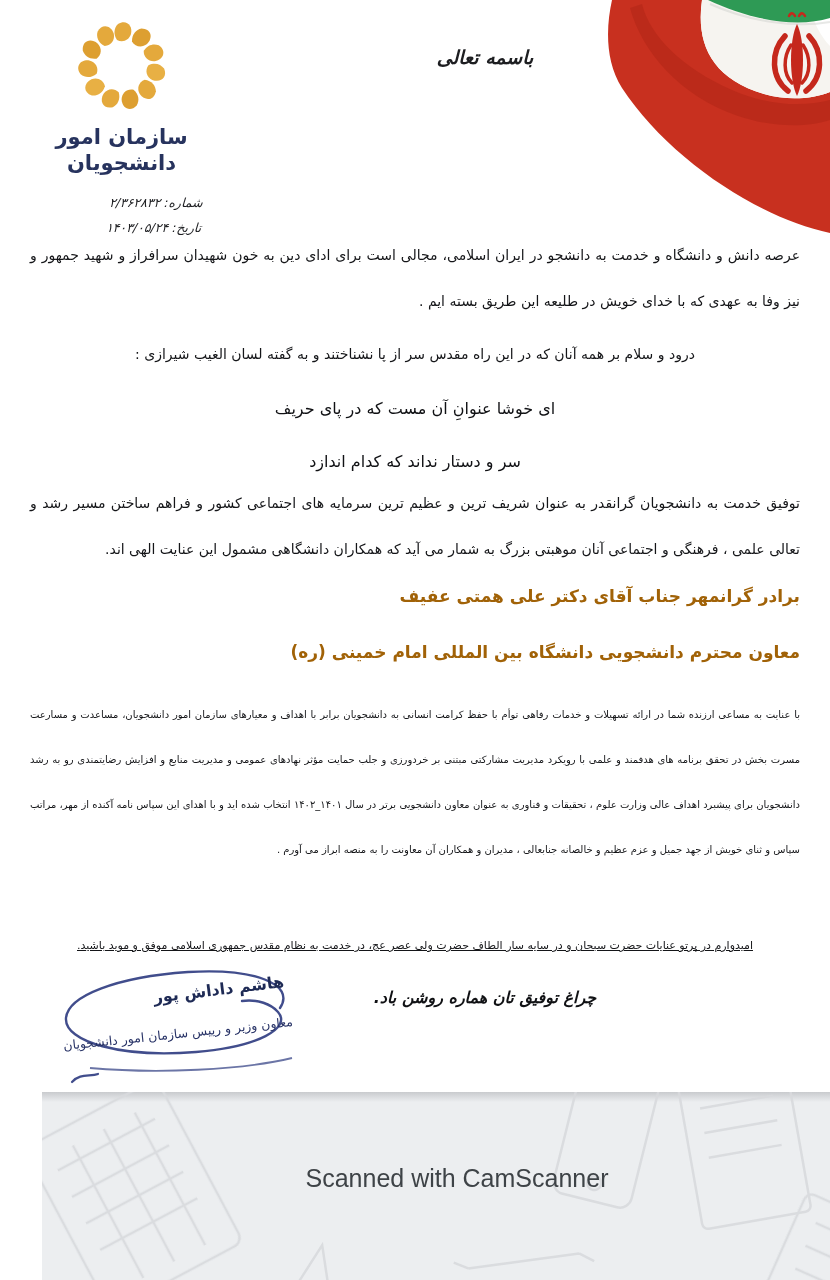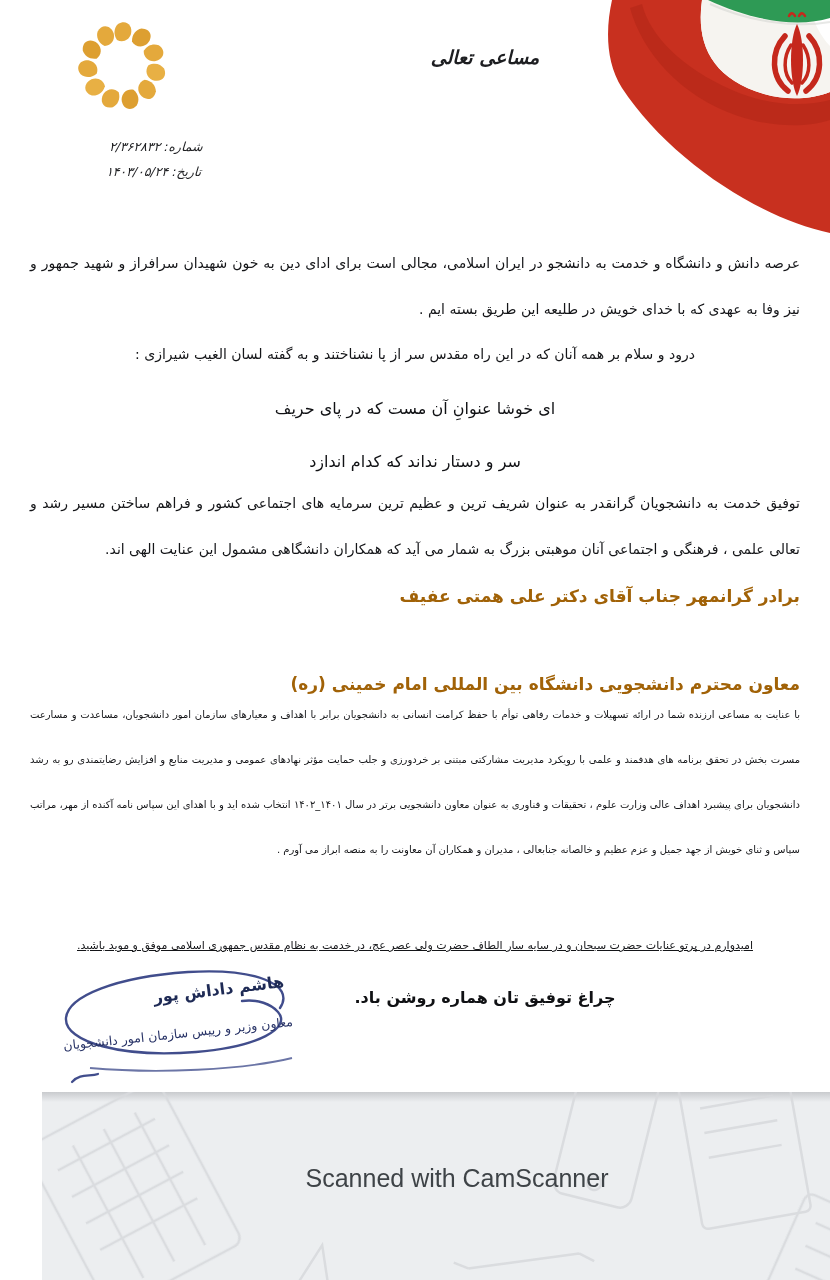--- a/index.html
+++ b/index.html
@@ -18,21 +18,21 @@
   .epigraph{left:260px;top:106px;width:320px;text-align:center;font-size:18px;line-height:57px;
             font-style:italic;color:#17181b;}
 
   
   .para{left:30px;width:770px;font-size:14px;line-height:46px;text-align:justify;
         text-align-last:right;color:#141518;}
   .single-line{left:30px;width:770px;font-size:14px;line-height:40px;text-align:center;color:#141518;}
   .poem{left:180px;top:382px;width:470px;text-align:center;font-size:16px;line-height:53px;color:#101114;}
   .addressee{left:30px;width:770px;text-align:right;font-weight:bold;font-size:17px;color:#a16207;}
   .benediction{left:330px;top:988px;width:310px;text-align:center;font-weight:bold;
-               font-size:16px;color:#101114;}
+               font-size:16px;color:#101114;font-style:italic;}
 
   
   .sig{left:28px;top:964px;width:300px;height:126px;}
   .sig svg{position:absolute;left:0;top:0;}
   .sig-name{position:absolute;right:44px;top:16px;font-size:16px;font-weight:bold;
             color:#1e2a55;transform:rotate(-7deg);direction:rtl;}
   .sig-title{position:absolute;left:0;top:62px;width:100%;text-align:center;font-size:12.5px;
              color:#273266;transform:rotate(-6deg);direction:rtl;}
 
   
@@ -98,48 +98,52 @@
             <path d="M-4,-42 C4,-47 11,-41 9,-32 C7,-26 1,-23 -5,-26 C-9,-32 -8,-38 -4,-42 Z"></path>
           </g>
         <g transform="rotate(297)">
             <path d="M-4,-42 C4,-47 11,-41 9,-32 C7,-26 1,-23 -5,-26 C-9,-32 -8,-38 -4,-42 Z" fill="#dd9f31"></path>
           </g>
         <g transform="rotate(330)">
             <path d="M-4,-42 C4,-47 11,-41 9,-32 C7,-26 1,-23 -5,-26 C-9,-32 -8,-38 -4,-42 Z"></path>
           </g>
       </g>
     </svg>
+    <div class="org-name fa">
+      <div>سازمان امور</div>
+      <div>دانشجویان</div>
+    </div>
     <div class="refdate fa">
       <div>شماره: ۲/۳۶۲۸۳۲</div>
       <div>تاریخ: ۱۴۰۳/۰۵/۲۴</div>
     </div>
   </div>
 
-  <div class="abs besmellah fa">مساعی تعالی</div>
-
-
-  <div class="abs para fa" style="top:240px;">
+  <div class="abs besmellah fa">باسمه تعالی</div>
+
+
+  <div class="abs para fa" style="top:232px;">
     <span>عرصه دانش و دانشگاه و خدمت به دانشجو در ایران اسلامی، مجالی است برای ادای دین به خون شهیدان سرافراز و شهید جمهور و نیز وفا به عهدی که با خدای</span>
     <span>خویش در طلیعه این طریق بسته ایم .</span>
   </div>
 
   <div class="abs single-line fa" style="top:334px;">درود و سلام بر همه آنان که در این راه مقدس سر از پا نشناختند و به گفته لسان الغیب شیرازی :</div>
 
   <div class="abs poem fa">
     <div>ای خوشا عنوانِ آن مست که در پای حریف</div>
     <div>سر و دستار نداند که کدام اندازد</div>
   </div>
 
   <div class="abs para fa" style="top:480px;">
     <span>توفیق خدمت به دانشجویان گرانقدر به عنوان شریف ترین و عظیم ترین سرمایه های اجتماعی کشور و فراهم ساختن مسیر رشد و تعالی علمی ، فرهنگی و</span>
     <span>اجتماعی آنان موهبتی بزرگ به شمار می آید که همکاران دانشگاهی مشمول این عنایت الهی اند.</span>
   </div>
 
   <div class="abs addressee fa" style="top:586px;">برادر گرانمهر جناب آقای دکتر علی همتی عفیف</div>
-  <div class="abs addressee fa" style="top:674px;">معاون محترم دانشجویی دانشگاه بین المللی امام خمینی (ره)</div>
+  <div class="abs addressee fa" style="top:642px;">معاون محترم دانشجویی دانشگاه بین المللی امام خمینی (ره)</div>
 
   <div class="abs para fa" style="top:692px;font-size:10px;line-height:45px;">
     <span>با عنایت به مساعی ارزنده شما در ارائه تسهیلات و خدمات رفاهی توأم با حفظ کرامت انسانی به دانشجویان برابر با اهداف و معیارهای سازمان امور دانشجویان،</span>
     <span>مساعدت و مسارعت مسرت بخش در تحقق برنامه های هدفمند و علمی با رویکرد مدیریت مشارکتی مبتنی بر خردورزی و جلب حمایت مؤثر نهادهای عمومی و</span>
     <span>مدیریت منابع و افزایش رضایتمندی رو به رشد دانشجویان برای پیشبرد اهداف عالی وزارت علوم ، تحقیقات و فناوری به عنوان معاون دانشجویی برتر در سال</span>
     <span>۱۴۰۱_۱۴۰۲ انتخاب شده اید و با اهدای این سپاس نامه آکنده از مهر، مراتب سپاس و ثنای خویش از جهد جمیل و عزم عظیم و خالصانه جنابعالی ، مدیران و</span>
     <span>همکاران آن معاونت را به منصه ابراز می آورم .</span>
   </div>
 
   <div class="abs single-line fa" style="top:926px;font-size:11px;text-decoration:underline;">امیدوارم در پرتو عنایات حضرت سبحان و در سایه سار الطاف حضرت ولی عصر عج، در خدمت به نظام مقدس جمهوری اسلامی موفق و موید باشید.</div>

